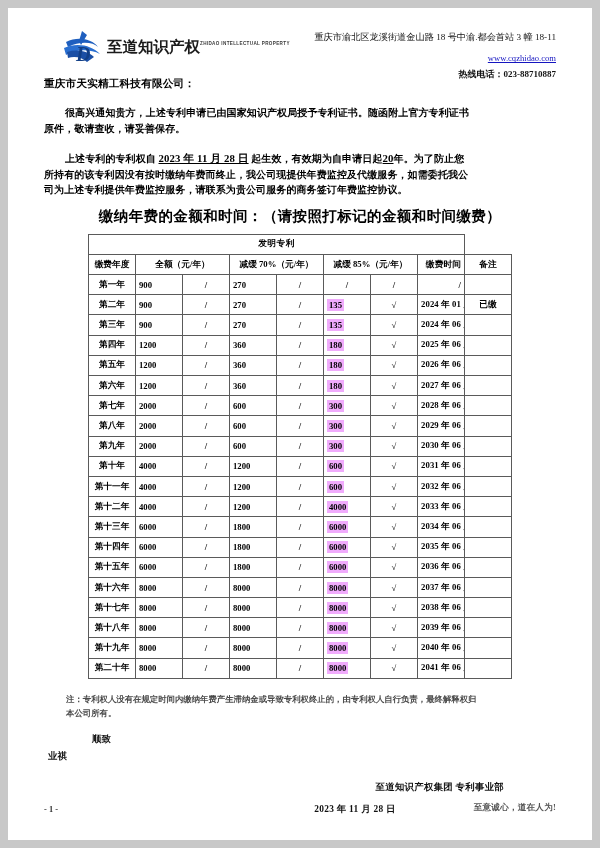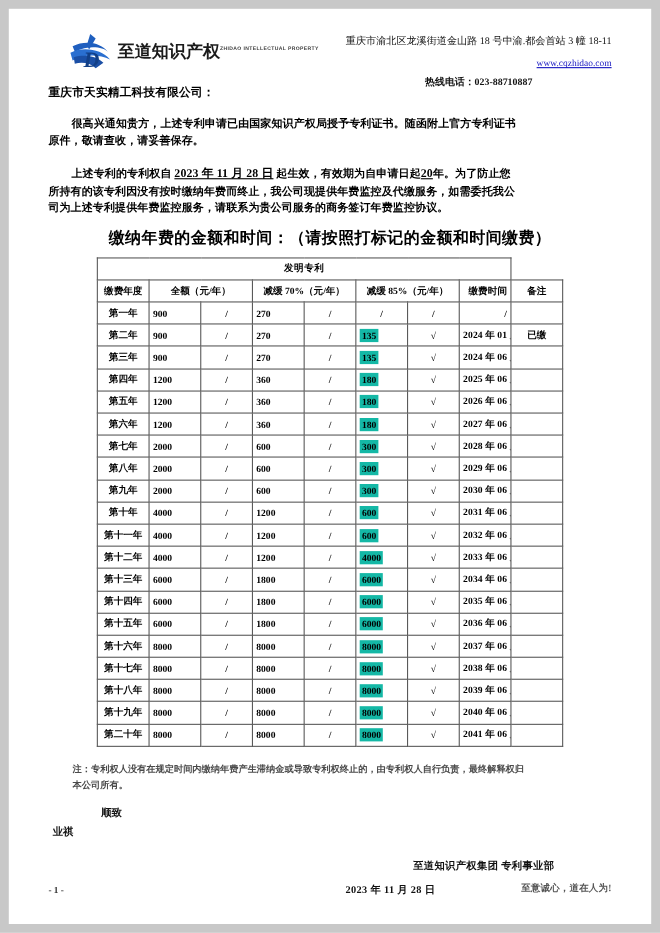--- a/index.html
+++ b/index.html
@@ -29,21 +29,21 @@
     font-family:"DejaVu Sans","Liberation Sans",sans-serif;
     font-size:15.5px;font-weight:bold;color:#1b1b1b;letter-spacing:0px;
   }
   .logo-en{
     font-family:"Liberation Sans",sans-serif;
     font-size:4.6px;font-weight:bold;color:#3a3a3a;letter-spacing:.35px;margin-top:2px;
   }
   .hdr-right{text-align:right;line-height:1.45;padding-top:5px;}
   .hdr-addr{font-size:9.2px;color:#141414;font-weight:normal;white-space:nowrap;}
   .hdr-url{font-size:8.6px;color:#1515c0;text-decoration:underline;}
-  .hdr-tel{font-size:9px;color:#141414;font-weight:bold;text-align:center;}
+  .hdr-tel{font-size:9px;color:#141414;font-weight:bold;}
 
   
   .salutation{
     font-size:10.6px;font-weight:bold;color:#000;
     margin-top:1px;letter-spacing:.2px;
   }
   .para{
     font-size:10px;color:#000;font-weight:bold;
     line-height:1.55;text-align:justify;margin-top:14px;
     letter-spacing:.1px;
@@ -70,21 +70,21 @@
     overflow:hidden;white-space:nowrap;
   }
   .cap{ text-align:center;font-size:11.5px;height:22px;letter-spacing:.5px; }
   .hd{ text-align:center;font-size:8.6px; }
   .c-year{width:52px;text-align:center;}
   .c-val{width:46px;text-align:left;padding-left:6px;}
   .c-mk{width:38px;text-align:center;}
   .c-date{width:123px;text-align:right;letter-spacing:.1px;}
   .c-rem{width:32px;text-align:center;}
   .hl{
-    background:#14b8a6;color:#000;
+    background:#f0abfc;color:#000;
     padding:1px 2px;
   }
   .mk{font-size:9.5px;}
 
   
   .note{
     font-size:8.4px;color:#4a4a4a;font-weight:bold;
     line-height:1.7;margin-top:14px;text-align:justify;
     padding:0 4px 0 22px;
   }

